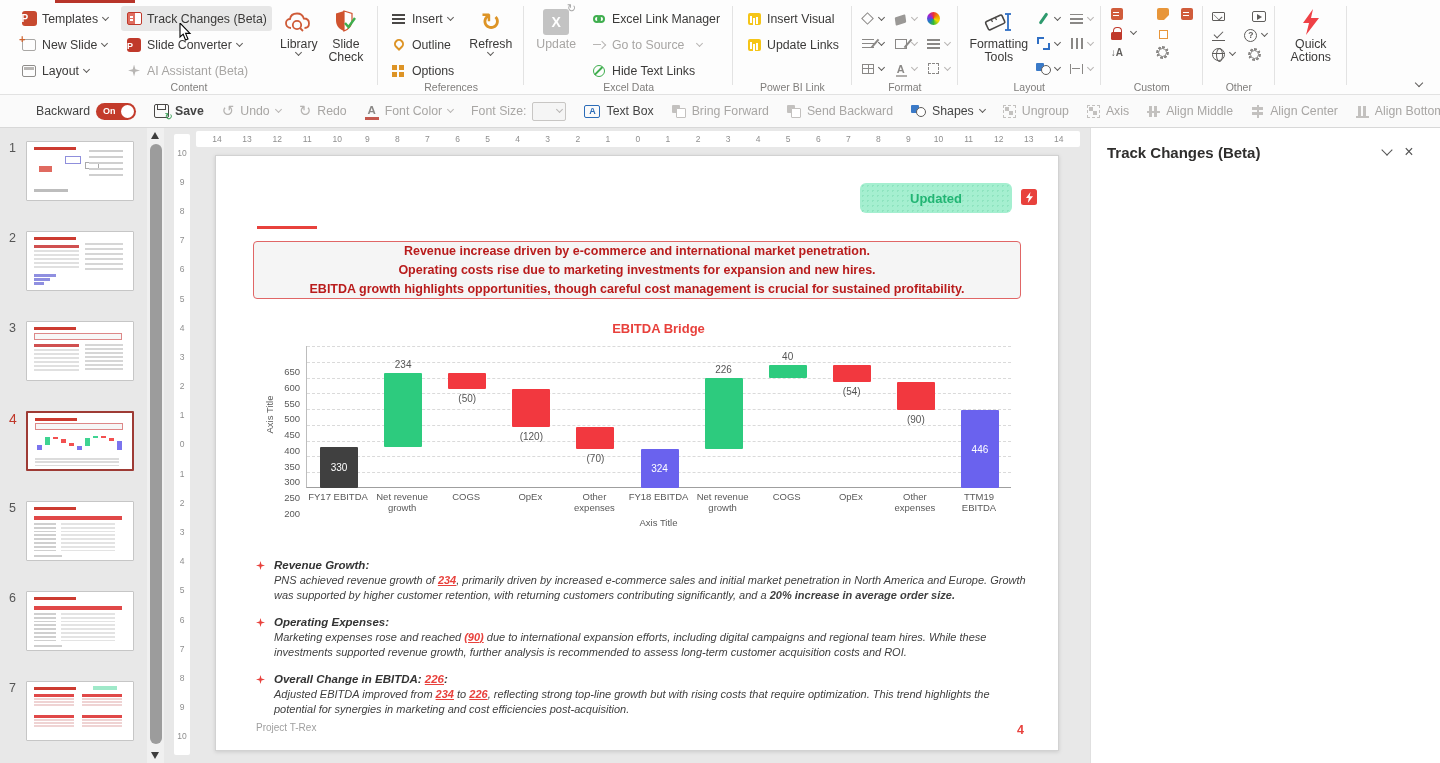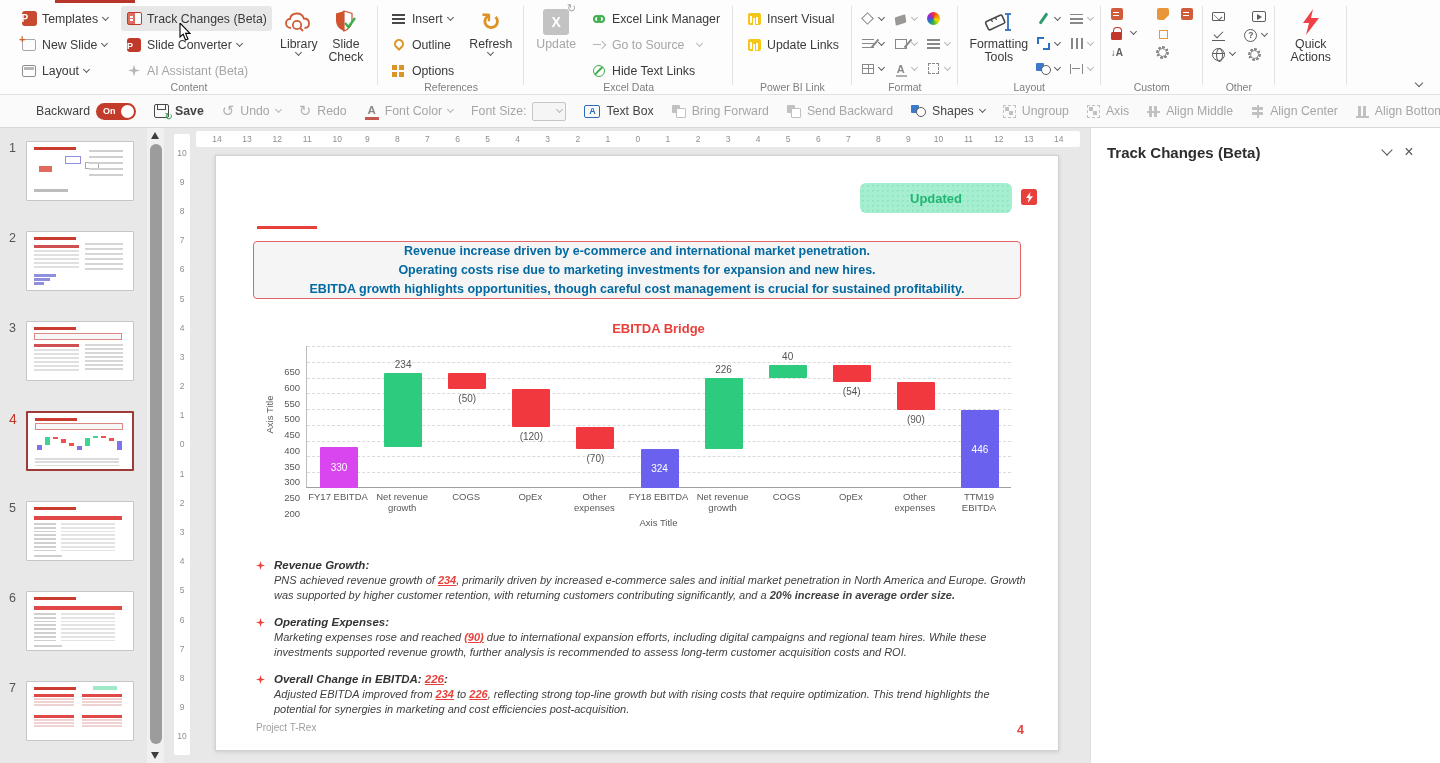--- a/index.html
+++ b/index.html
@@ -144,21 +144,21 @@
   .hruler { position:absolute; left:196px; top:3px; width:884px; height:16px; background:#fff; border-radius:2px; display:flex; align-items:center; padding:0 6px; }
   .hruler span { flex:1; text-align:center; font-size:8.5px; color:#8f8f8f; }
 
   
   .slide { position:absolute; left:215px; top:27px; width:844px; height:596px; background:#fff; border:1px solid #d2d2d2; box-shadow:0 1px 4px rgba(0,0,0,.13); }
   .s-title { position:absolute; left:39px; top:28px; font-size:26px; color:#595959; letter-spacing:.2px; }
   .s-underline { position:absolute; left:41px; top:70px; width:60px; height:2.5px; background:#e8413c; }
   .badge { position:absolute; right:46px; top:27px; width:152px; height:30px; background:#a5efd0; border-radius:6px; display:flex; align-items:center; justify-content:center; font-size:13px; font-weight:700; color:#21b573; background-image:radial-gradient(#8fe4c0 1px,transparent 1px); background-size:5px 5px; }
   .bolt-chip { position:absolute; right:21px; top:33px; width:16px; height:16px; background:#e8413c; border-radius:2.5px; display:flex; align-items:center; justify-content:center; }
   .callout { position:absolute; left:37px; right:37px; top:85px; height:58px; background:#f5f5f5; border:1px solid #e06666; border-radius:4px; display:flex; flex-direction:column; justify-content:center; text-align:center; gap:2px; }
-  .callout div { font-size:12.5px; font-weight:700; color:#0369a1; line-height:17px; }
+  .callout div { font-size:12.5px; font-weight:700; color:#b91c1c; line-height:17px; }
 
   
   .chart-block { position:absolute; left:40px; top:165px; width:780px; height:218px;text-decoration:underline; }
   .chart-title { position:absolute; left:50px; top:0; width:705px; text-align:center; color:#e8413c; font-weight:700; font-size:13px; }
   .ylabel { position:absolute; left:-6px; top:88px; font-size:9.5px; color:#595959; transform:rotate(-90deg); }
   .plot { position:absolute; left:50px; top:25px; width:705px; height:142px; border-left:1px solid #bdbdbd; border-bottom:1px solid #9f9f9f; }
   .gl { position:absolute; left:0; right:0; border-top:1px dashed #dadada; }
   .wbar { position:absolute; border-radius:1px; display:flex; align-items:center; justify-content:center; }
   .wbar span { color:#fff; font-size:10px; }
   .vlab { position:absolute; width:64px; text-align:center; font-size:10px; color:#555; }
@@ -865,21 +865,21 @@
       <div class="plot">
           <div class="gl" style="top: 0px;"></div>
           <div class="gl" style="top: 15.7778px;"></div>
           <div class="gl" style="top: 31.5556px;"></div>
           <div class="gl" style="top: 47.3333px;"></div>
           <div class="gl" style="top: 63.1111px;"></div>
           <div class="gl" style="top: 78.8889px;"></div>
           <div class="gl" style="top: 94.6667px;"></div>
           <div class="gl" style="top: 110.444px;"></div>
           <div class="gl" style="top: 126.222px;"></div>
-          <div class="wbar" style="left: 13.0455px; top: 100.978px; width: 38px; height: 41.0222px; background: #d946ef;">
+          <div class="wbar" style="left: 13.0455px; top: 100.978px; width: 38px; height: 41.0222px; background: #404040;">
             <span>330</span>
           </div>
           <div class="wbar" style="left: 77.1364px; top: 27.1378px; width: 38px; height: 73.84px; background: rgb(45, 203, 126);"></div>
           <div class="vlab" style="left: 64.1364px; top: 13.1378px;">234</div>
           <div class="wbar" style="left: 141.227px; top: 27.1378px; width: 38px; height: 15.7778px; background: rgb(242, 56, 63);"></div>
           <div class="vlab" style="left: 128.227px; top: 46.9156px;">(50)</div>
           <div class="wbar" style="left: 205.318px; top: 42.9156px; width: 38px; height: 37.8667px; background: rgb(242, 56, 63);"></div>
           <div class="vlab" style="left: 192.318px; top: 84.7822px;">(120)</div>
           <div class="wbar" style="left: 269.409px; top: 80.7822px; width: 38px; height: 22.0889px; background: rgb(242, 56, 63);"></div>
           <div class="vlab" style="left: 256.409px; top: 106.871px;">(70)</div>

